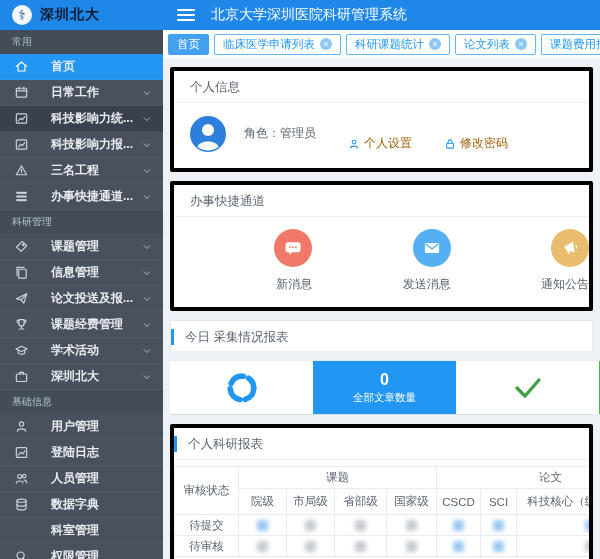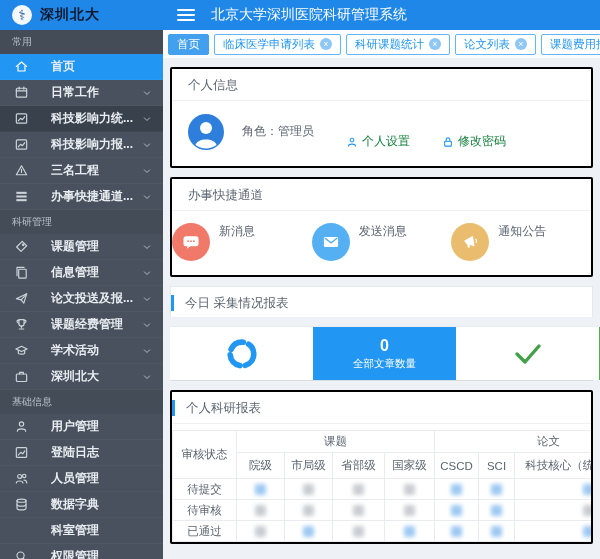--- a/index.html
+++ b/index.html
@@ -30,36 +30,36 @@
   .icf { fill:#ccd3da; stroke:none; }
 
   
   .tabsbar { position:absolute; top:30px; left:163px; width:437px; height:28px; background:#fbfcfd; display:flex; align-items:center; padding-left:5px; gap:5px; overflow:hidden; }
   .tab { height:21px; display:flex; align-items:center; padding:0 8px; border:1px solid #64b5f6; border-radius:2px; color:#2196f3; font-size:11.5px; background:#fff; white-space:nowrap; cursor:pointer; gap:5px; flex:none; }
   .tab.active { background:#42a0ee; border-color:#42a0ee; color:#fff; }
   .tab .close { width:12px; height:12px; border-radius:50%; background:#8ec7f6; color:#fff; font-size:9px; line-height:12px; text-align:center; flex:none; }
 
   
   .content { position:absolute; top:58px; left:163px; width:437px; height:501px; background:#eef1f5; padding:9px 7px 0 7px; overflow:hidden; }
-  .panel { background:#fff; border:2px solid #000000; border-radius:2px; margin-bottom:9px; }
+  .panel { background:#fff; border:4px solid #000000; border-radius:2px; margin-bottom:9px; }
   .p-title { height:32px; line-height:32px; padding-left:16px; font-size:12.5px; color:#5a6470; border-bottom:1px solid #eef1f4; position:relative; }
   .p-title.accent { padding-left:14px; }
   .p-title.accent::before { content:""; position:absolute; left:0; top:8px; width:3px; height:16px; background:#2196f3; }
 
   
   .pi-body { display:flex; align-items:center; padding:12px 16px 16px; gap:18px; }
   .avatar { width:36px; height:36px; flex:none; }
   .role { color:#5a6470; font-size:12px; }
-  .plink { display:flex; align-items:center; gap:4px; color:#15803d; font-size:12px; cursor:pointer; margin-left:14px;margin-top:20px; }
+  .plink { display:flex; align-items:center; gap:4px; color:#a16207; font-size:12px; cursor:pointer; margin-left:14px;margin-top:20px; }
   .plink svg { width:12px; height:12px; }
   .lic { fill:none; stroke:#2196f3; stroke-width:1.4; stroke-linecap:round; stroke-linejoin:round; }
 
   
   .qa-body { display:flex; padding:12px 0 14px; }
-  .qa-item { flex:1; display:flex; flex-direction:row; align-items:flex-start; gap:9px; cursor:pointer; }
+  .qa-item { flex:1; display:flex; flex-direction:column; align-items:flex-end; gap:9px; cursor:pointer; }
   .qa-circle { width:38px; height:38px; border-radius:50%; display:flex; align-items:center; justify-content:center; }
   .qa-circle svg { width:20px; height:20px; }
   .qa-label { color:#5a6470; font-size:12px; }
 
   
   .stat-row { display:flex; border-top:1px solid #e8ecf0; border-bottom:1px solid #d8dde2; height:55px; margin-top:8px; }
   .stat-box { width:143px; flex:none; display:flex; flex-direction:column; align-items:center; justify-content:center; background:#fff; }
   .stat-box.blue { background:#2196f3; color:#fff; }
   .stat-box .num { font-size:16px; font-weight:bold; line-height:18px; }
   .stat-box .lbl { font-size:10.5px; margin-top:2px; }

